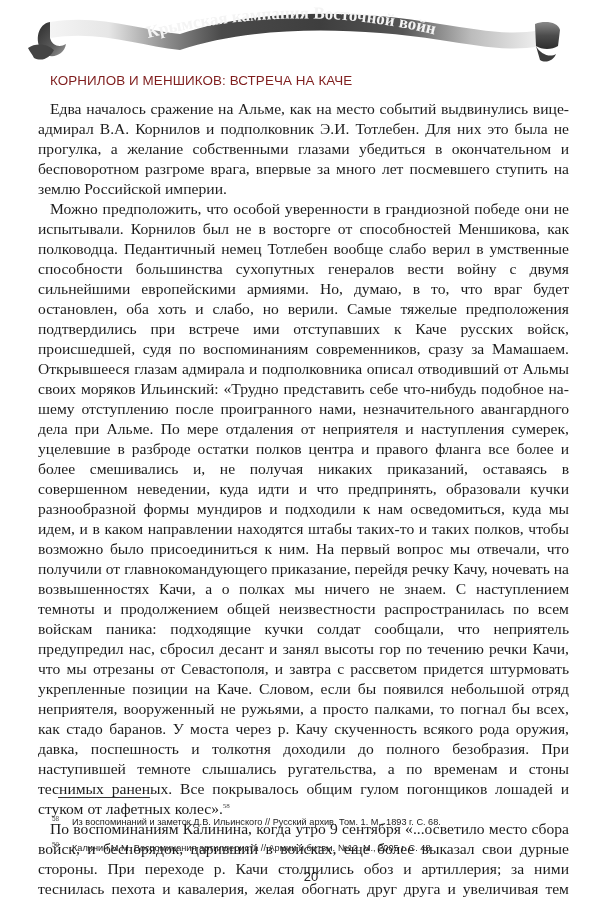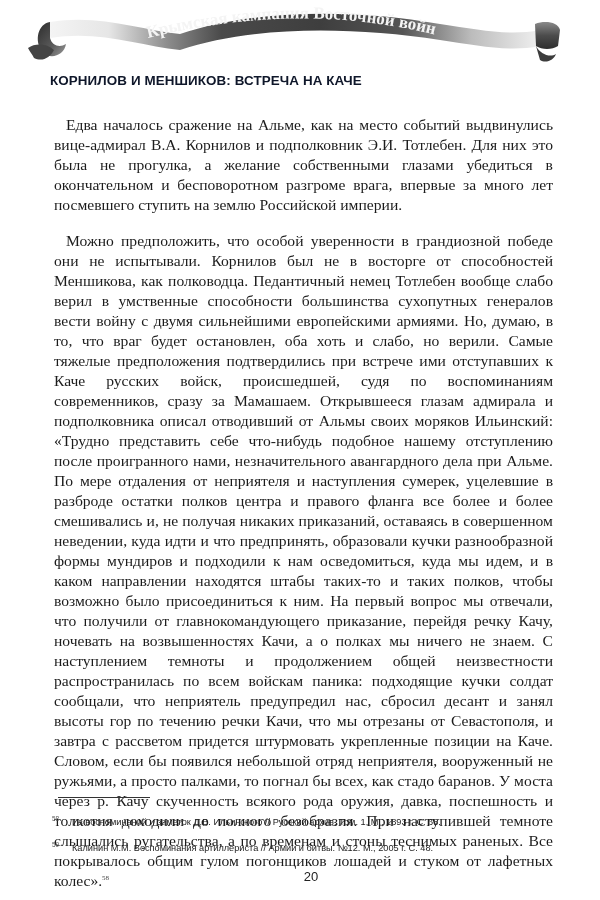--- a/index.html
+++ b/index.html
@@ -20,40 +20,40 @@
       top: 0;
       width: 560px;
       height: 70px;
     }
     .banner svg { position: absolute; left: 0; top: 0; }
     .section-title {
       position: absolute;
       left: 50px;
       top: 73px;
       font-family: "Liberation Sans", sans-serif;
-      font-weight: bold;
+      font-weight: normal;
       font-size: 13.4px;
       letter-spacing: 0.1px;
-      color: #0f172a;
+      color: #7f1d1d;
       margin: 0;
     }
     .body-text {
       position: absolute;
       left: 38px;
       top: 99px;
       width: 531px;
       font-family: "Liberation Serif", serif;
       font-size: 15.6px;
       line-height: 20px;
       color: #1c1c1c;
       text-align: justify;
       hyphens: manual;
     }
     .body-text p {
-      margin: 16px;
+      margin: 0;
       text-indent: 12px;
     }
     .body-text sup, .fn-num {
       font-size: 7px;
       vertical-align: super;
       line-height: 0;
       color: #444;
     }
     .fn-rule {
       position: absolute;

